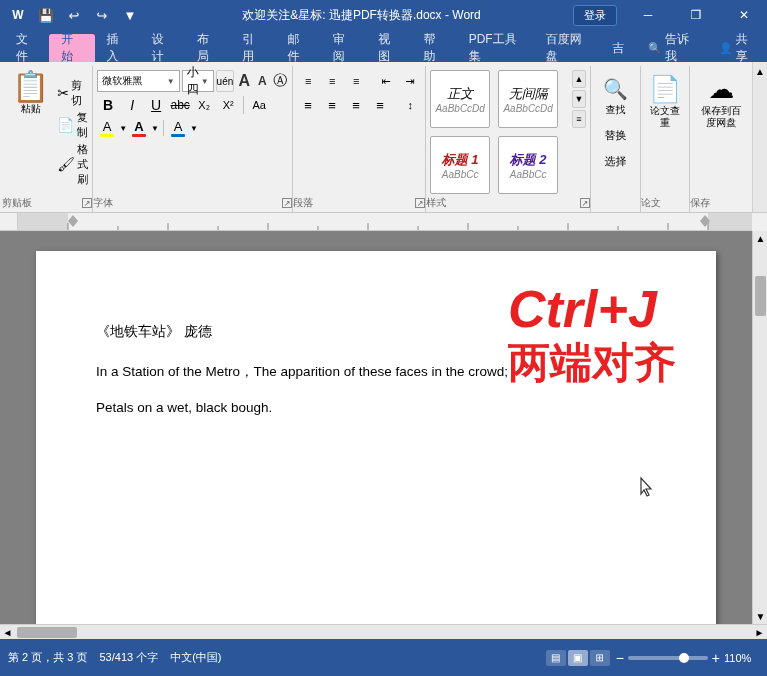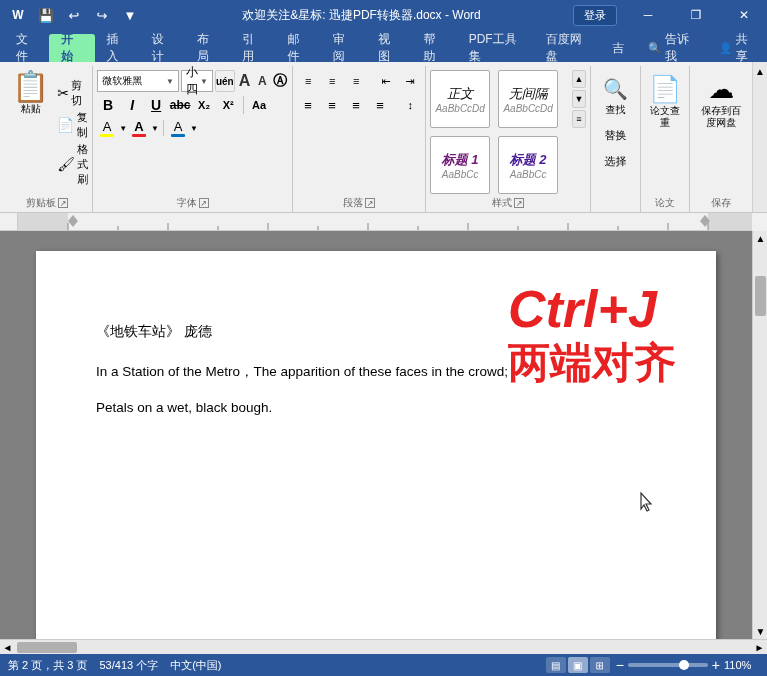--- a/index.html
+++ b/index.html
@@ -84,23 +84,23 @@
       padding: 4px 12px;
       font-size: 12px;
       color: rgba(255,255,255,0.85);
       cursor: pointer;
       border-radius: 3px 3px 0 0;
       height: 28px;
       display: flex;
       align-items: center;
     }
     .ribbon-tab.active {
-      background: #86efac;
+      background: #f9a8d4;
       color: #2b579a;
-      font-weight: bold;
+      font-weight: normal;
     }
     .ribbon-btn-sm {
       display: flex;
       align-items: center;
       justify-content: center;
       padding: 2px 3px;
       cursor: pointer;
       border-radius: 2px;
       font-size: 11px;
       min-width: 22px;
@@ -173,21 +173,21 @@
     .group-block:last-child { border-right: none; }
     .group-label-bar {
       position: absolute;
       bottom: 2px;
       left: 0; right: 0;
       text-align: center;
       font-size: 10px;
       color: #666;
       display: flex;
       align-items: center;
-      justify-content: center;
+      justify-content: space-between;
       gap: 2px;
     }
     .group-expander {
       width: 10px;
       height: 10px;
       border: 1px solid #888;
       display: flex;
       align-items: center;
       justify-content: center;
       font-size: 8px;
@@ -246,21 +246,21 @@
       height: 18px;
       background: #f0f0f0;
       border-right: 1px solid #ccc;
       border-bottom: 1px solid #ccc;
       flex-shrink: 0;
     }
 
     
     .status-bar {
       background: #2b579a;
-      height: 22px;
+      height: 37px;
       display: flex;
       align-items: center;
       color: white;
       font-size: 11px;
       padding: 0 8px;
       gap: 12px;
     }
     .status-right {
       margin-left: auto;
       display: flex;
@@ -408,21 +408,20 @@
 
     .font-format-btn {
       width: 22px;
       height: 22px;
       display: flex;
       align-items: center;
       justify-content: center;
       cursor: pointer;
       border-radius: 2px;
       font-size: 12px;
-      font-weight: bold;
     }
 
     
     .big-icon-btn {
       display: flex;
       flex-direction: column;
       align-items: center;
       justify-content: flex-end;
       padding: 2px 4px;
       cursor: pointer;
@@ -636,21 +635,21 @@
           <div style="display:flex; gap:8px; flex-wrap:wrap; max-width:210px;font-style:italic;">
             <div class="style-preview">
               <span style="font-size:13px;">正文</span>
               <span style="font-size:10px;color:#888;">AaBbCcDd</span>
             </div>
             <div class="style-preview">
               <span style="font-size:13px;">无间隔</span>
               <span style="font-size:10px;color:#888;">AaBbCcDd</span>
             </div>
             <div class="style-preview" style="color:#2b579a;">
-              <span style="font-size:13px;font-weight:bold;color:#701a75;text-align:center;">标题 1</span>
+              <span style="font-size:13px;font-weight:bold;color:#b91c1c;text-align:center;">标题 1</span>
               <span style="font-size:10px;color:#888;">AaBbCc</span>
             </div>
             <div class="style-preview">
               <span style="font-size:13px;font-weight:bold;color:#4c1d95;">标题 2</span>
               <span style="font-size:10px;color:#888;">AaBbCc</span>
             </div>
           </div>
           <div class="style-arrow">
             <div class="style-arrow-btn">▲</div>
             <div class="style-arrow-btn">▼</div>

